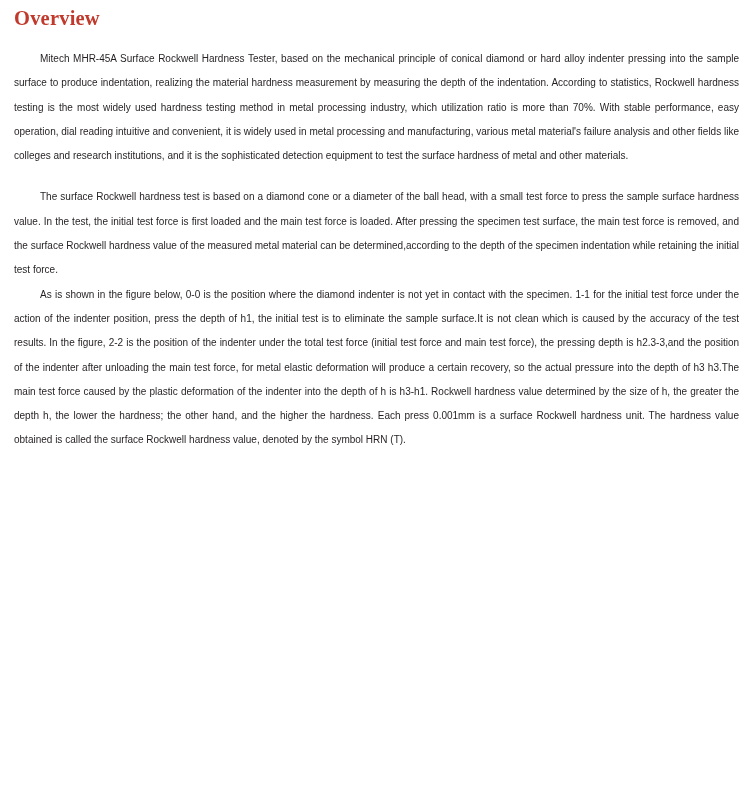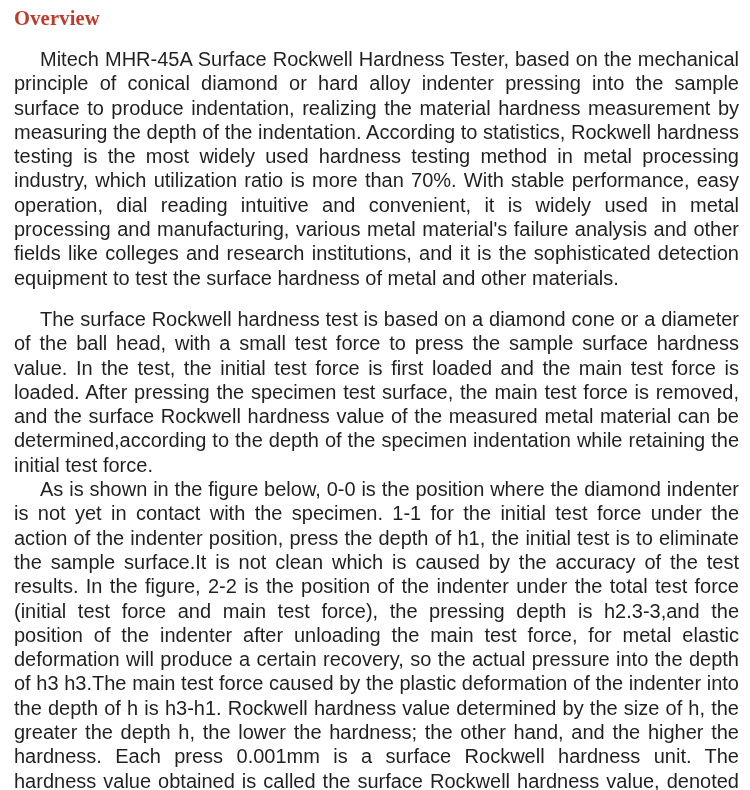--- a/index.html
+++ b/index.html
@@ -29,21 +29,21 @@
     letter-spacing: 0.2px;
     margin: 0;
   }
   .heading-overview {
     padding-top: 7px;
   }
   .heading-principle {
     padding-top: 30px;
   }
   p.body-text {
-    font-size: 20px;
+    font-size: 10px;
     line-height: 24.3px;
     text-align: justify;
     text-justify: inter-word;
     margin: 0;
     color: #231f20;
   }
   p.indent {
     text-indent: 26px;
   }
   .gap-after-heading {

